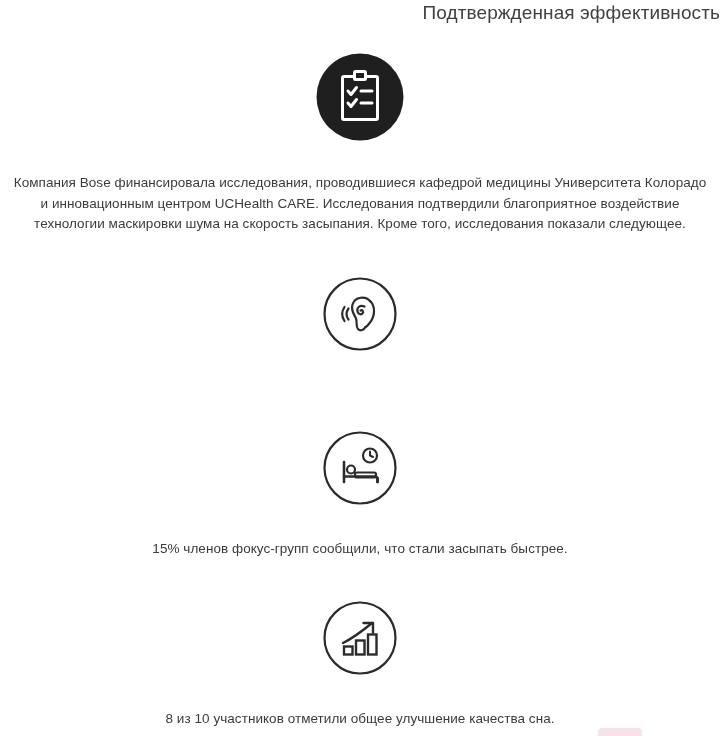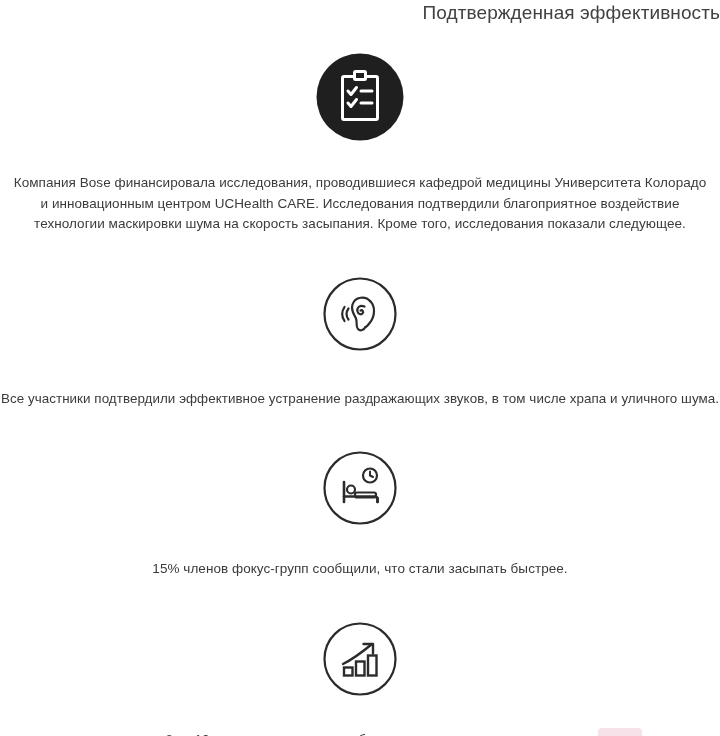--- a/index.html
+++ b/index.html
@@ -142,21 +142,20 @@
                C35.2 37.2, 38 38, 39.5 36.5
                C41 35, 39.5 32.5, 37.5 33.5" fill="none" stroke="#2b2b2b" stroke-width="2.2" stroke-linecap="round" stroke-linejoin="round"></path>
 
       <path d="M25.5 31.5 C23 35, 23 39, 25.5 42.5" fill="none" stroke="#2b2b2b" stroke-width="2.2" stroke-linecap="round"></path>
       <path d="M21.5 30 C18.5 34.5, 18.5 39.5, 21.5 44" fill="none" stroke="#2b2b2b" stroke-width="2.2" stroke-linecap="round"></path>
     </svg>
   </div>
 
   <div class="gap-icon2-text"></div>
 
-  <p class="body-text para-wide">Все участники подтвердили эффективное устранение раздражающих звуков, в том числе храпа и уличного шума.</p>
 
   <div class="gap-text-icon3"></div>
 
   <div class="icon-row">
     <svg class="icon-circle" width="74" height="74" viewBox="0 0 74 74" aria-hidden="true">
       <circle cx="37" cy="37" r="35.5" fill="none" stroke="#2b2b2b" stroke-width="2.2"></circle>
 
       <circle cx="47" cy="24.5" r="7" fill="none" stroke="#2b2b2b" stroke-width="2.2"></circle>
       <polyline points="47,20.5 47,24.5 50,26" fill="none" stroke="#2b2b2b" stroke-width="2" stroke-linecap="round" stroke-linejoin="round"></polyline>
 

